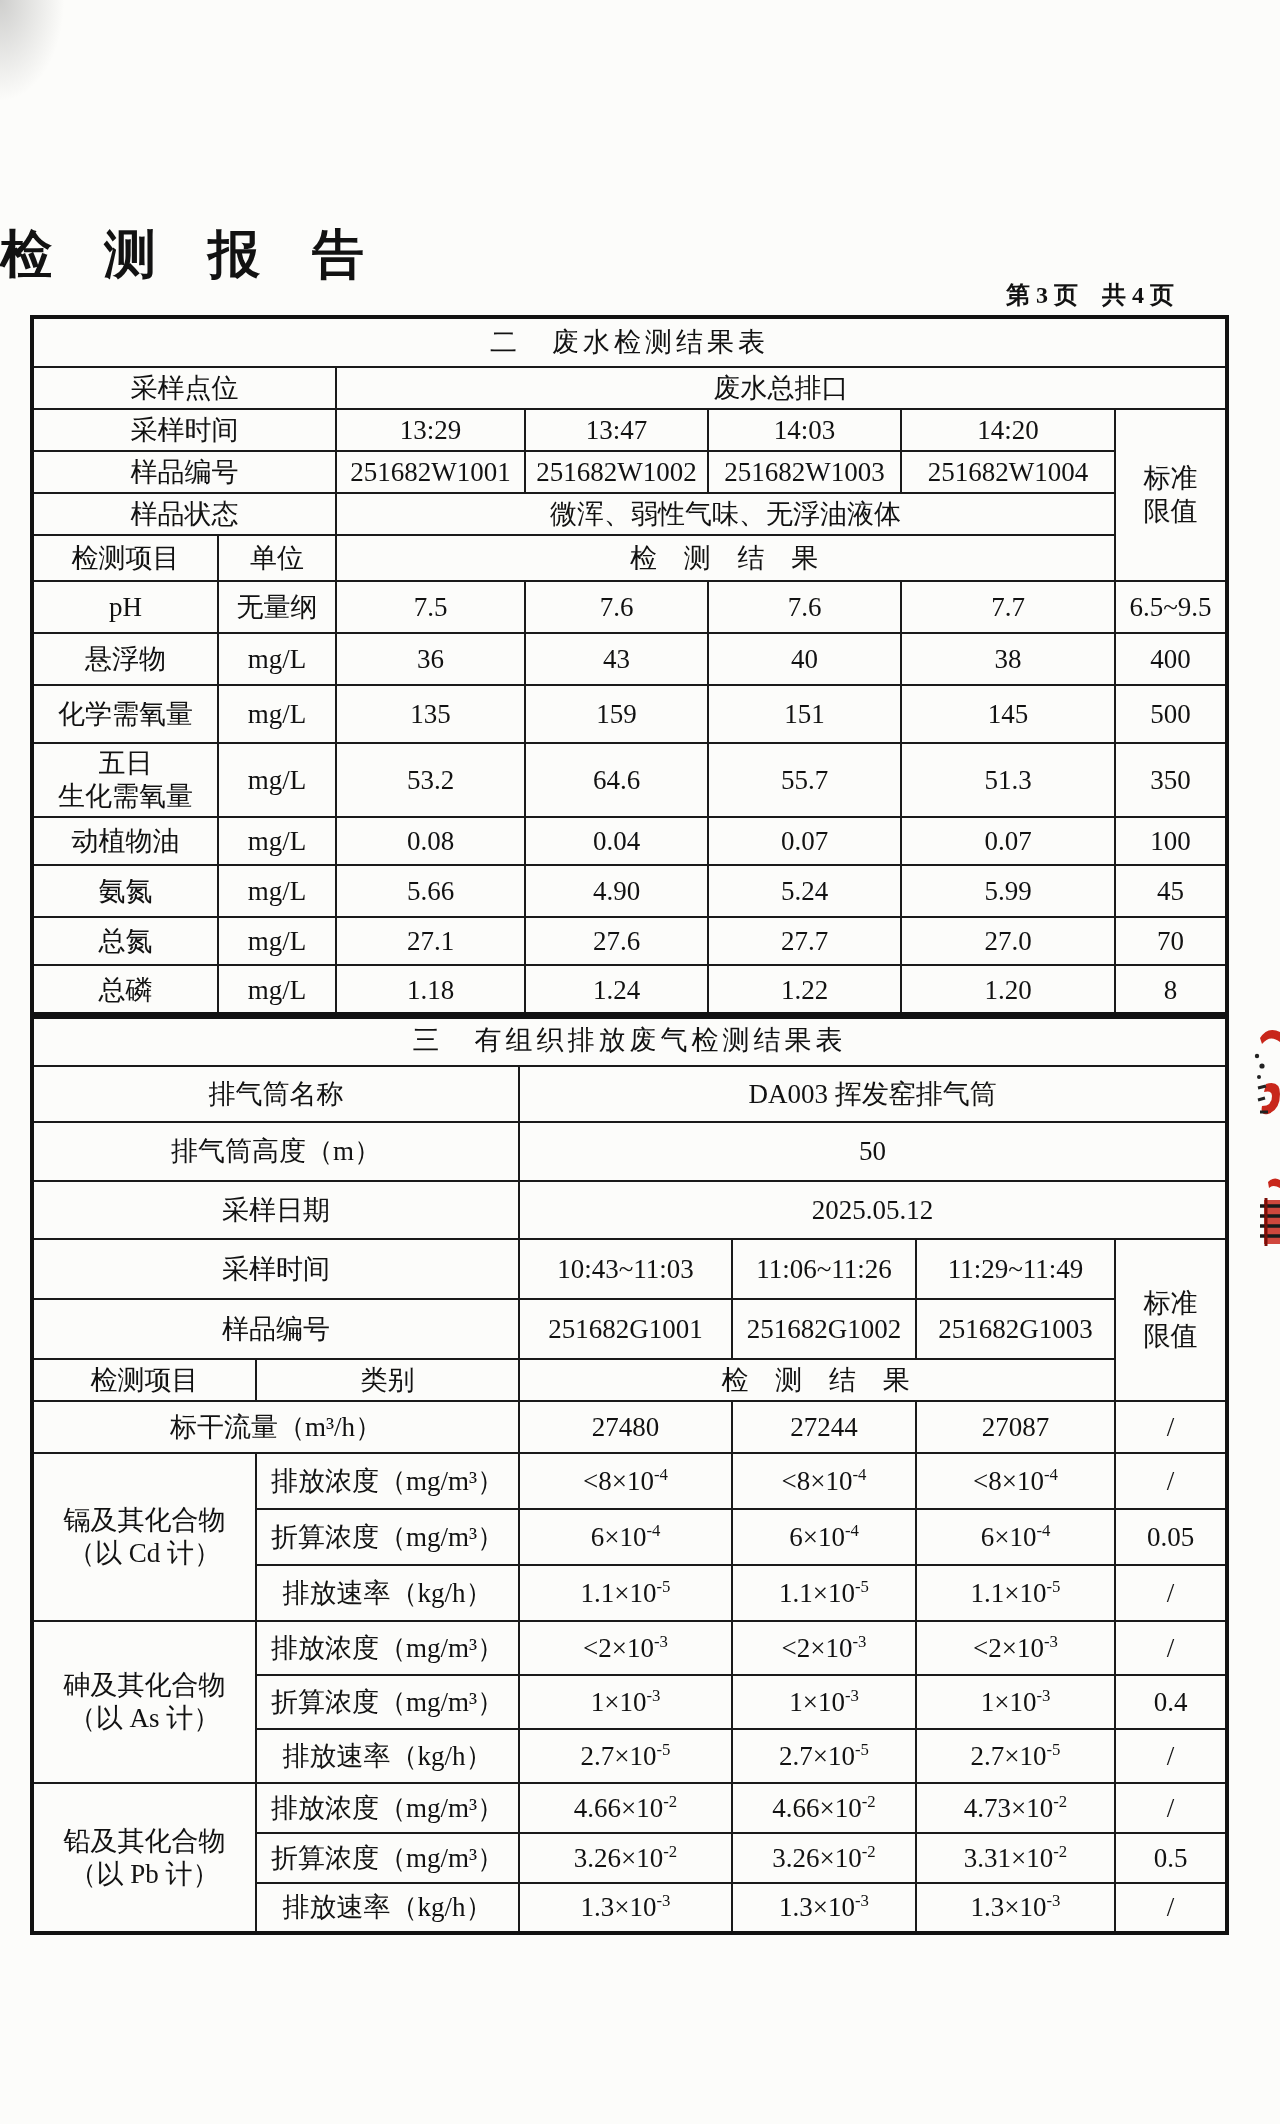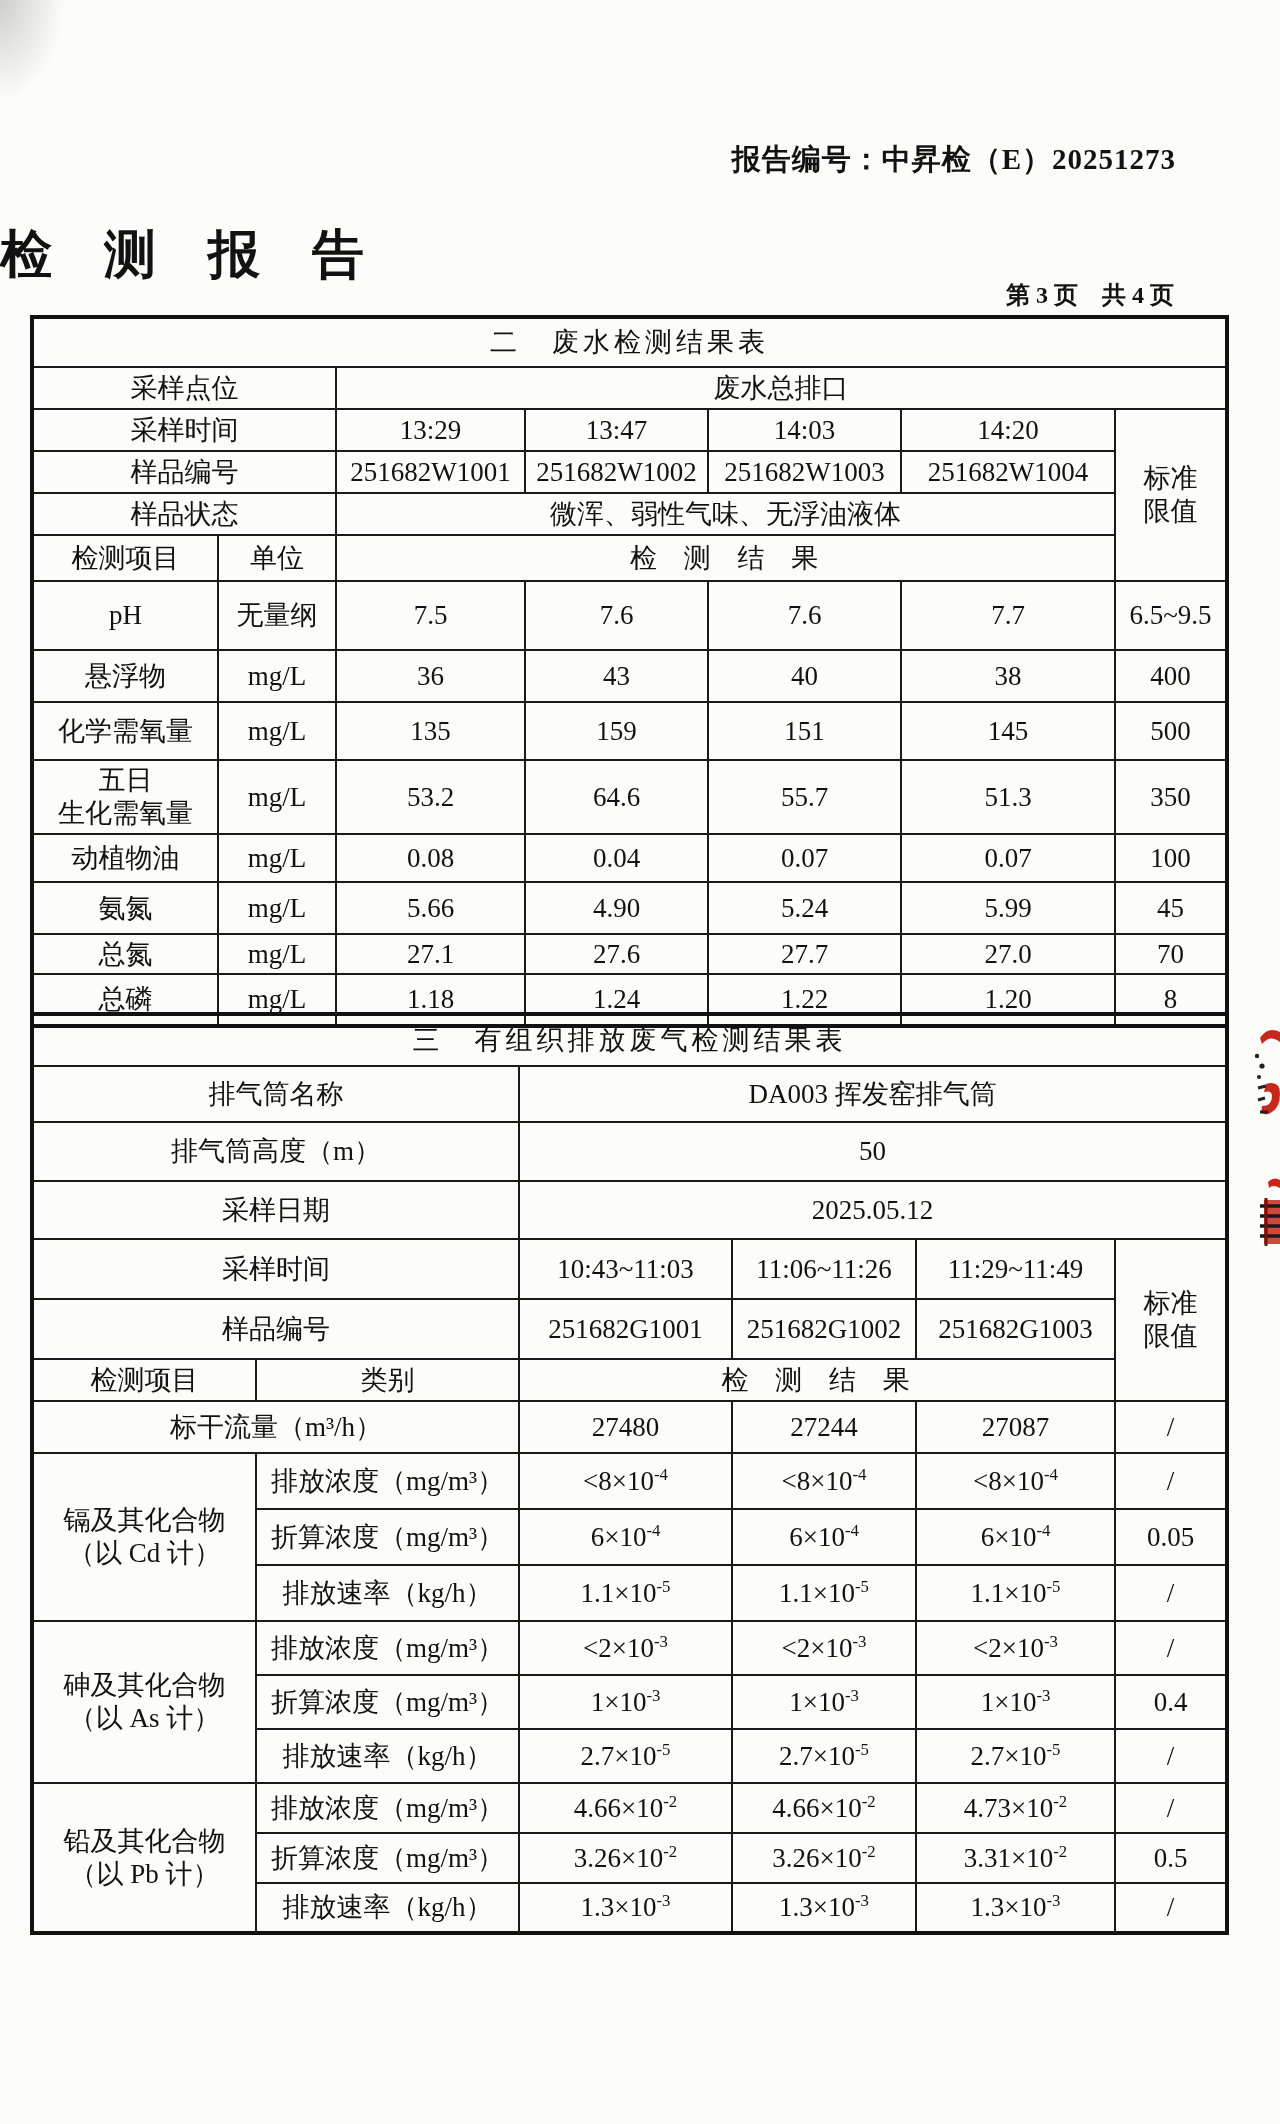--- a/index.html
+++ b/index.html
@@ -47,21 +47,20 @@
   td.rh { letter-spacing:3px; word-spacing:14px; }
   sup { font-size:0.62em; line-height:0; }
   .seal { position:absolute; right:0; top:1022px; width:28px; height:240px; }
 </style>
 </head>
 <body>
 
 <div class="page">
   <div class="scan-shadow"></div>
 
-  <div class="report-no">报告编号：中昇检（E）20251273</div>
   <div class="doc-title">检　测　报　告</div>
   <div class="page-info">第 3 页　共 4 页</div>
 
   <table class="grid t1">
     <colgroup>
       <col style="width:186px">
         <col style="width:118px">
         <col style="width:189px">
       <col style="width:183px">
         <col style="width:193px">
@@ -94,21 +93,21 @@
       </tr>
       <tr style="height:42px">
         <td colspan="2">样品状态</td>
         <td colspan="4">微浑、弱性气味、无浮油液体</td>
       </tr>
       <tr style="height:46px">
         <td>检测项目</td>
         <td>单位</td>
         <td colspan="4" class="rh">检 测 结 果</td>
       </tr>
-      <tr style="height:69px">
+      <tr style="height:52px">
         <td>pH</td>
         <td>无量纲</td>
         <td>7.5</td>
         <td>7.6</td>
         <td>7.6</td>
         <td>7.7</td>
         <td>6.5~9.5</td>
       </tr>
       <tr style="height:52px">
         <td>悬浮物</td>
@@ -149,21 +148,21 @@
       </tr>
       <tr style="height:52px">
         <td>氨氮</td>
         <td>mg/L</td>
         <td>5.66</td>
         <td>4.90</td>
         <td>5.24</td>
         <td>5.99</td>
         <td>45</td>
       </tr>
-      <tr style="height:40px">
+      <tr style="height:48px">
         <td>总氮</td>
         <td>mg/L</td>
         <td>27.1</td>
         <td>27.6</td>
         <td>27.7</td>
         <td>27.0</td>
         <td>70</td>
       </tr>
       <tr style="height:52px">
         <td>总磷</td>

